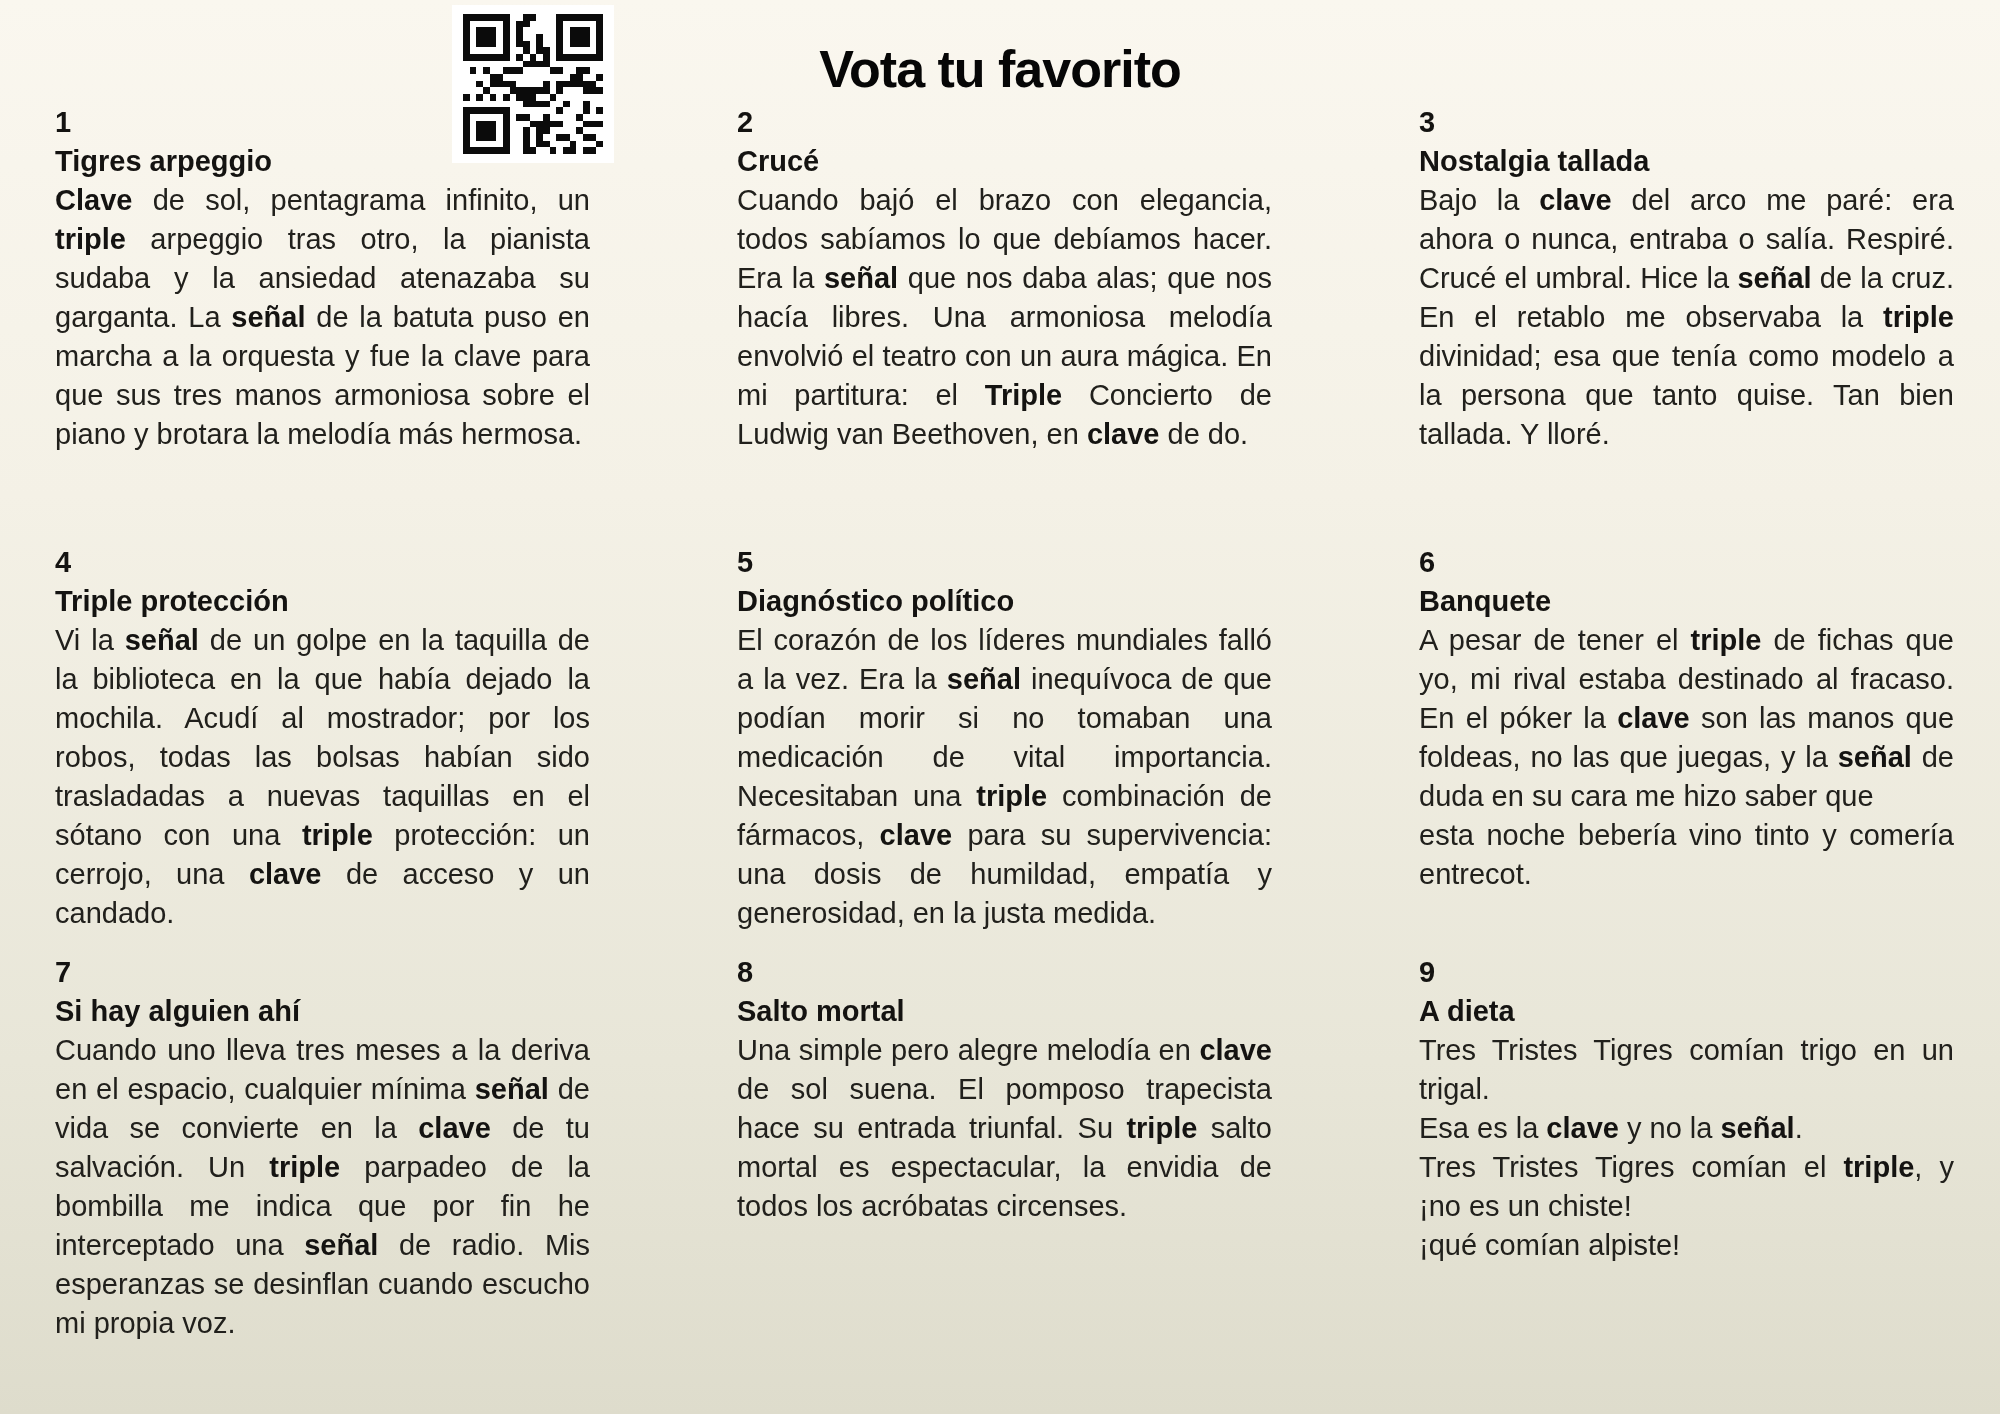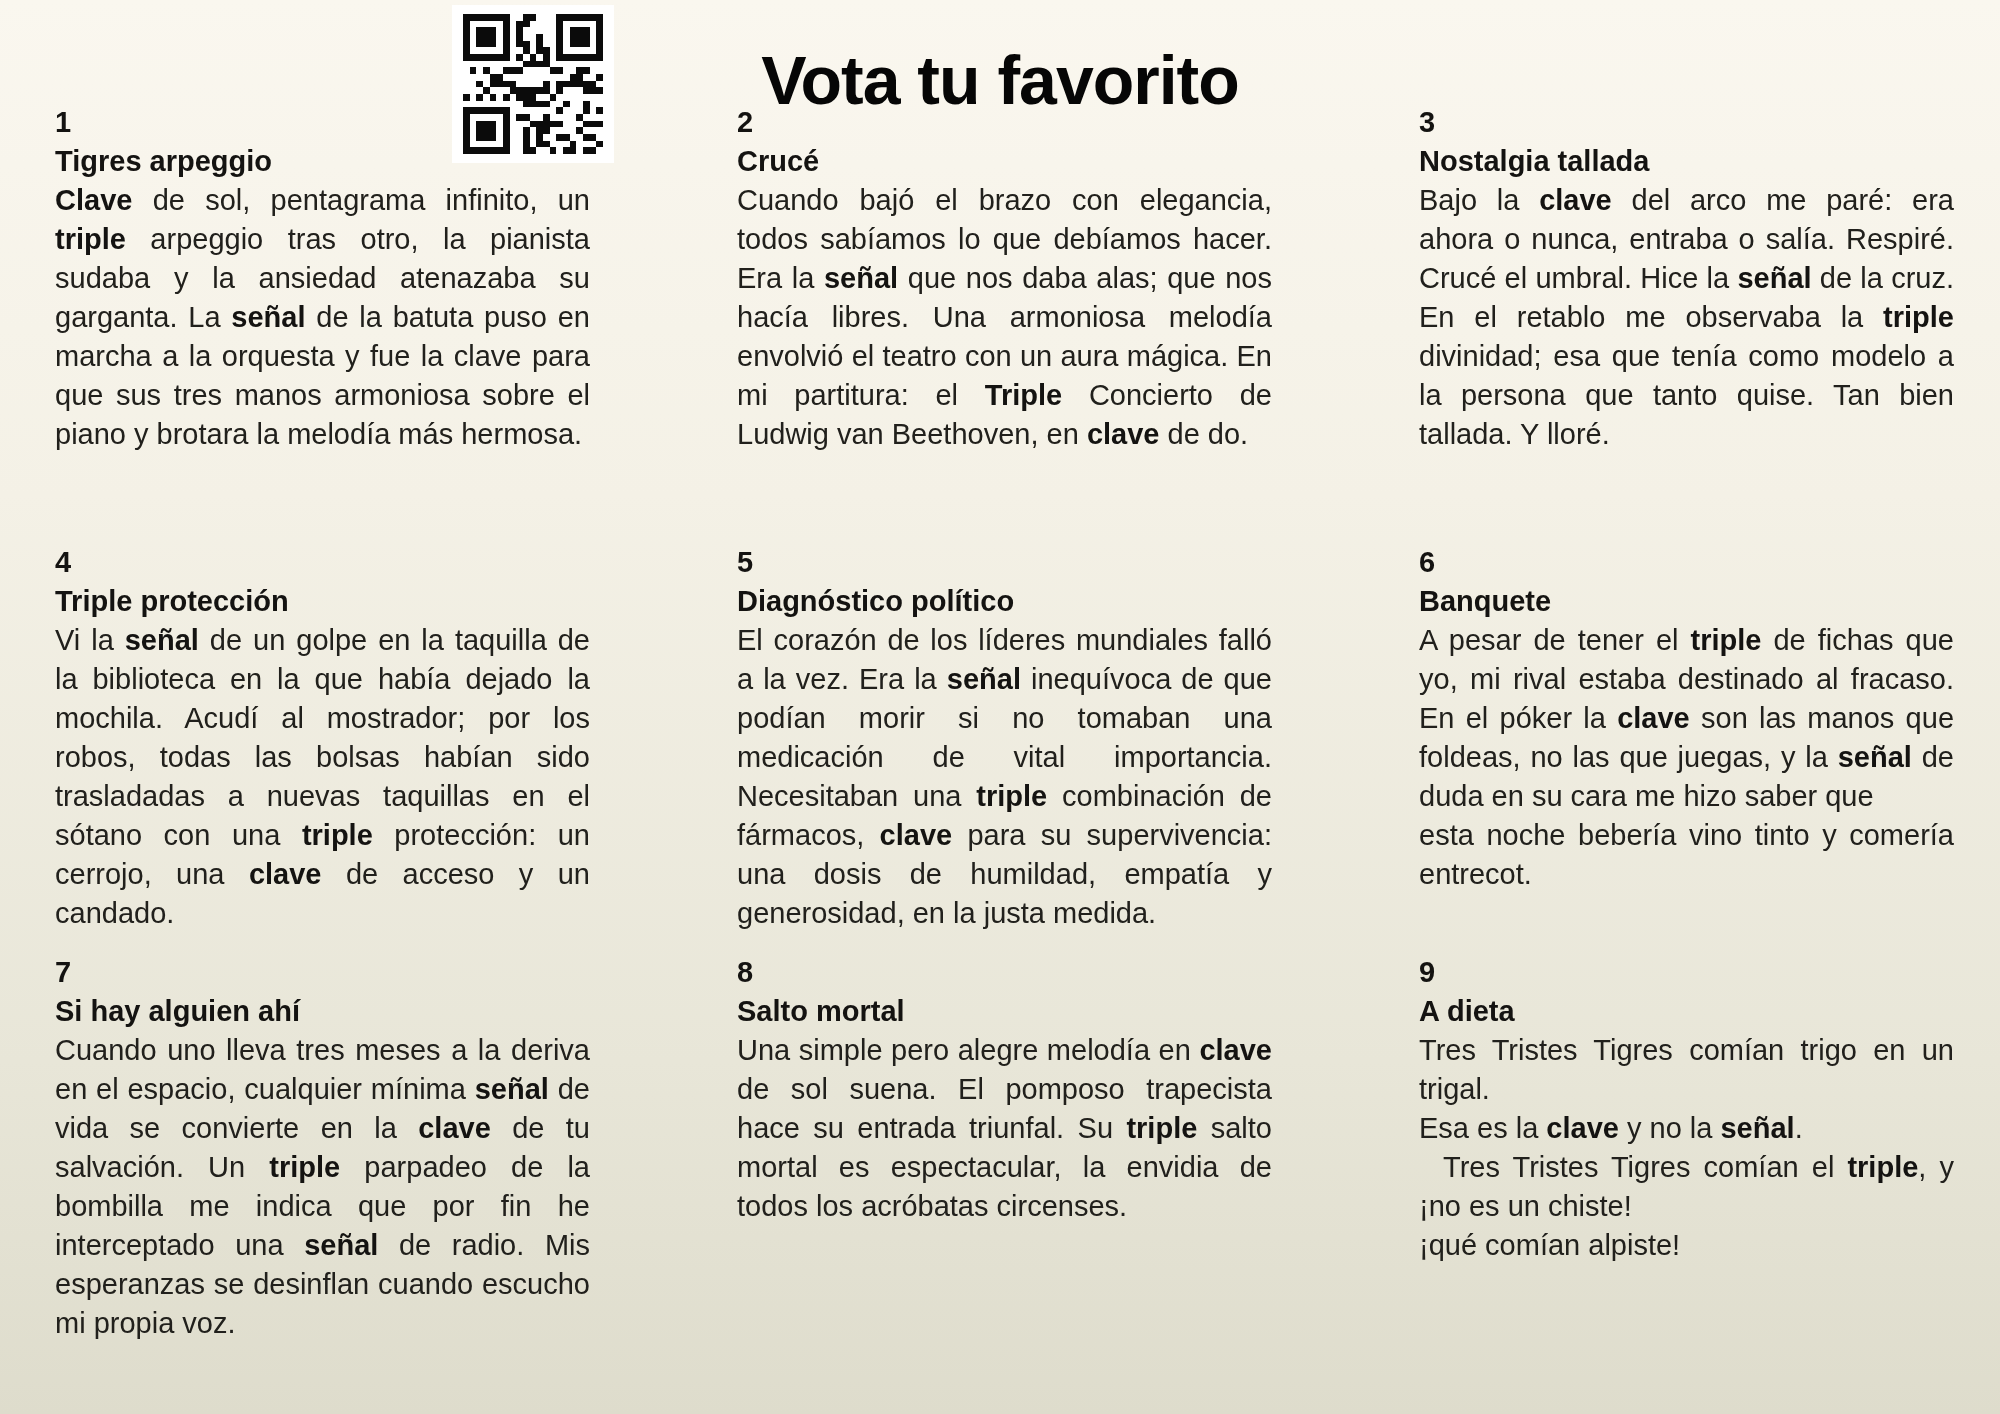--- a/index.html
+++ b/index.html
@@ -14,21 +14,21 @@
     background: linear-gradient(180deg, #faf7ef 0%, #f4f1e6 35%, #e8e6d8 75%, #dedccc 100%);
     font-family: "Liberation Sans", "DejaVu Sans", sans-serif;
     color: #1d1c19;
   }
   .page-title {
     position: absolute;
     top: -8px;
     left: 0;
     width: 100%;
     text-align: center;
-    font-size: 68px;
+    font-size: 52px;
     line-height: 84px;
     font-weight: 700;
     letter-spacing: -1px;
     color: #060606;
   }
   .qr-box {
     position: absolute;
     left: 452px;
     top: 5px;
     width: 162px;
@@ -63,21 +63,20 @@
     font-weight: 700;
     color: #141311;
   }
   .story-body p {
     margin: 0;
     text-align: justify;
     color: #21201c;
   }
   .story-body p.stretch {
     text-align-last: justify;
-    margin-left: 24px;
   }
   .story-body b {
     font-weight: 700;
     color: #141311;
   }
 </style>
 </head>
 <body>
 
 <div class="page">

